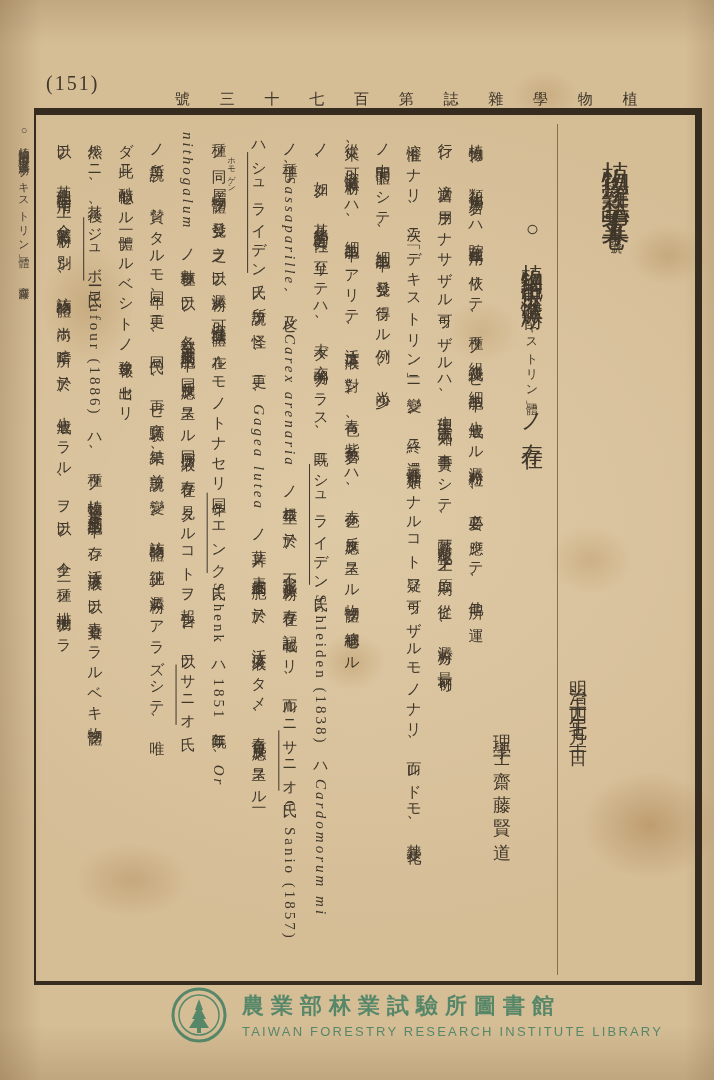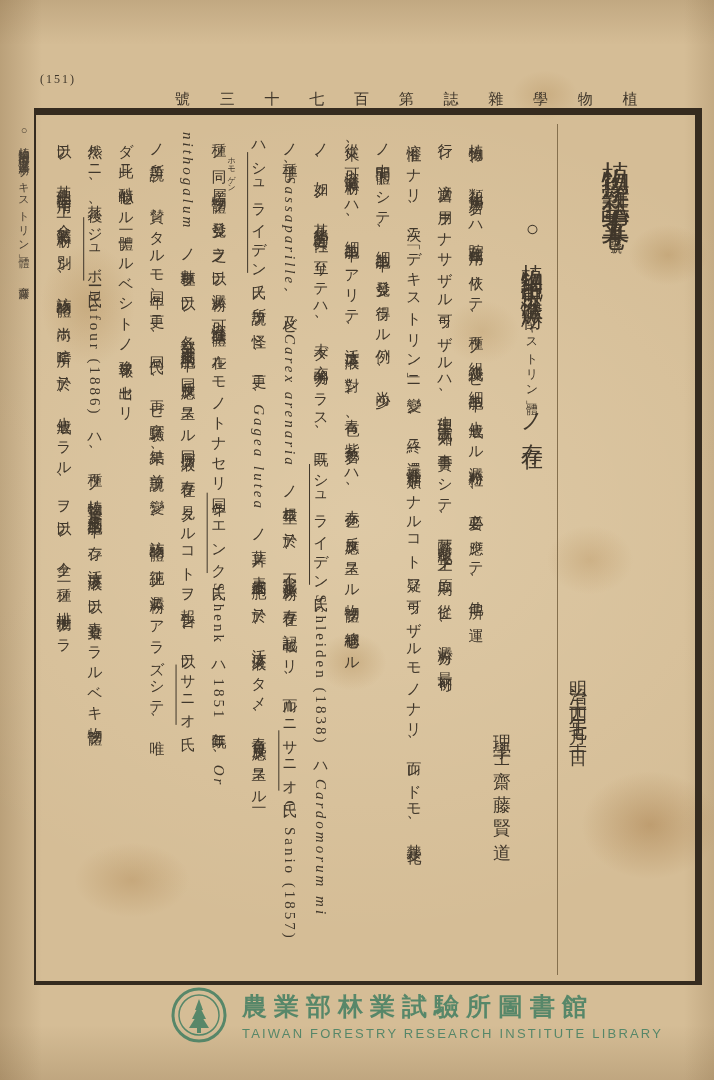--- a/index.html
+++ b/index.html
@@ -16,21 +16,21 @@
       radial-gradient(ellipse 46px 34px at 545px 95px, rgba(172,132,76,.28), rgba(172,132,76,0) 72%),
       radial-gradient(ellipse 80px 52px at 132px 880px, rgba(163,118,62,.30), rgba(163,118,62,0) 72%),
       radial-gradient(ellipse 52px 44px at 482px 332px, rgba(172,132,76,.24), rgba(172,132,76,0) 72%),
       radial-gradient(ellipse 60px 48px at 590px 560px, rgba(168,124,66,.26), rgba(168,124,66,0) 72%),
       radial-gradient(ellipse 640px 520px at 360px 520px, rgba(255,246,222,.22), rgba(255,246,222,0) 80%),
       linear-gradient(90deg, rgba(116,86,48,.28), rgba(116,86,48,0) 42px),
       linear-gradient(270deg, rgba(116,86,48,.18), rgba(116,86,48,0) 30px),
       linear-gradient(0deg, rgba(116,86,48,.22), rgba(116,86,48,0) 55px),
       linear-gradient(180deg, rgba(116,86,48,.20), rgba(116,86,48,0) 45px);
   }
-  .hdr-pageno{position:absolute;left:40px;top:72px;font-size:12px;letter-spacing:2px;}
+  .hdr-pageno{position:absolute;left:46px;top:72px;font-size:20px;letter-spacing:2px;}
   .hdr-journal{position:absolute;left:175px;top:90px;width:320px;text-align:center;
     font-size:15px;letter-spacing:13px;white-space:nowrap;}
   
   .frame{
     position:absolute;left:34px;top:108px;width:668px;height:877px;
     border-style:solid;border-color:#352b1f;
     border-top-width:7px;border-right-width:7px;border-bottom-width:4px;border-left-width:2px;
     box-sizing:border-box;
   }
   .vflow{
@@ -58,21 +58,21 @@
   .hashira{
     position:absolute;left:16px;top:124px;height:400px;
     writing-mode:vertical-rl;font-size:11px;letter-spacing:2px;color:#4a4034;
   }
   
   .stamp{
     position:absolute;left:170px;top:986px;display:flex;align-items:center;gap:14px;
     opacity:.82;
   }
   .stamp-text{display:flex;flex-direction:column;}
-  .stamp-kanji{font-size:25px;font-weight:bold;letter-spacing:7px;white-space:nowrap;
+  .stamp-kanji{font-size:22px;font-weight:bold;letter-spacing:7px;white-space:nowrap;
     font-family:"Liberation Sans", sans-serif;}
   .stamp-latin{font-size:13px;letter-spacing:2.2px;margin-top:3px;white-space:nowrap;
     font-family:"Liberation Sans", sans-serif;}
   .noselect{user-select:none;}
 </style>
 </head>
 <body>
 
 <div class="hdr-pageno noselect">(151)</div>
 <div class="hdr-journal noselect">號 三 十 七 百 第 誌 雜 學 物 植</div>

